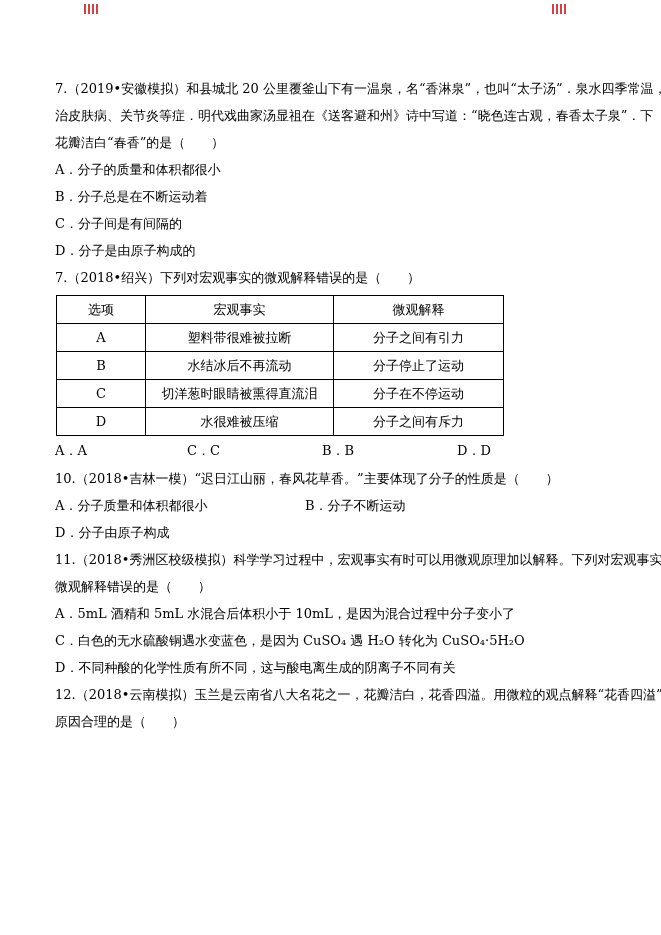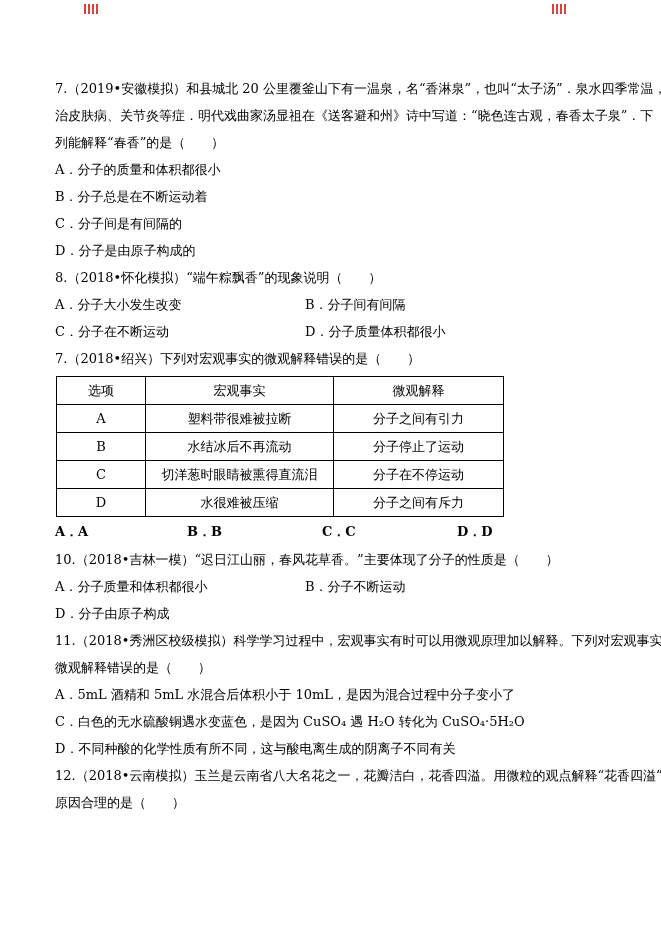--- a/index.html
+++ b/index.html
@@ -63,54 +63,42 @@
   }
   col.c1 { width: 89px; }
   col.c2 { width: 188px; }
   col.c3 { width: 170px; }
 
   .answers {
     display: grid;
     grid-template-columns: 132px 135px 135px auto;
     line-height: 29px;
     white-space: nowrap;
-    font-weight: bold;
   }
 </style>
 </head>
 <body>
 
 <div class="page">
 
   <div class="corner-mark left"></div>
   <div class="corner-mark right"></div>
 
   <div class="content">
 
     <div>
       <p class="ln">7.（2019•安徽模拟）和县城北 20 公里覆釜山下有一温泉，名“香淋泉”，也叫“太子汤”．泉水四季常温，可</p>
       <p class="ln">治皮肤病、关节炎等症．明代戏曲家汤显祖在《送客避和州》诗中写道：“晓色连古观，春香太子泉”．下</p>
-      <p class="ln">列能解释“春香”的是（　　）</p>
+      <p class="ln">花瓣洁白“春香”的是（　　）</p>
       <p class="ln">A．分子的质量和体积都很小</p>
       <p class="ln">B．分子总是在不断运动着</p>
       <p class="ln">C．分子间是有间隔的</p>
       <p class="ln">D．分子是由原子构成的</p>
     </div>
 
-    <div>
-      <p class="ln">8.（2018•怀化模拟）“端午粽飘香”的现象说明（　　）</p>
-      <div class="optrow">
-        <span class="colL">A．分子大小发生改变</span>
-        <span class="colR">B．分子间有间隔</span>
-      </div>
-      <div class="optrow">
-        <span class="colL">C．分子在不断运动</span>
-        <span class="colR">D．分子质量体积都很小</span>
-      </div>
-    </div>
 
     <div>
       <p class="ln">7.（2018•绍兴）下列对宏观事实的微观解释错误的是（　　）</p>
       <table class="qtable">
         <colgroup>
             <col class="c1">
             <col class="c2">
             <col class="c3">
           </colgroup>
         <tbody>
@@ -136,22 +124,22 @@
         </tr>
         <tr>
           <td>D</td>
           <td>水很难被压缩</td>
           <td>分子之间有斥力</td>
         </tr>
       </tbody>
         </table>
       <div class="answers">
         <span>A．A</span>
+        <span>C．C</span>
         <span>B．B</span>
-        <span>C．C</span>
         <span>D．D</span>
       </div>
     </div>
 
     <div>
       <p class="ln">10.（2018•吉林一模）“迟日江山丽，春风花草香。”主要体现了分子的性质是（　　）</p>
       <div class="optrow">
         <span class="colL">A．分子质量和体积都很小</span>
         <span class="colR">B．分子不断运动</span>
       </div>

